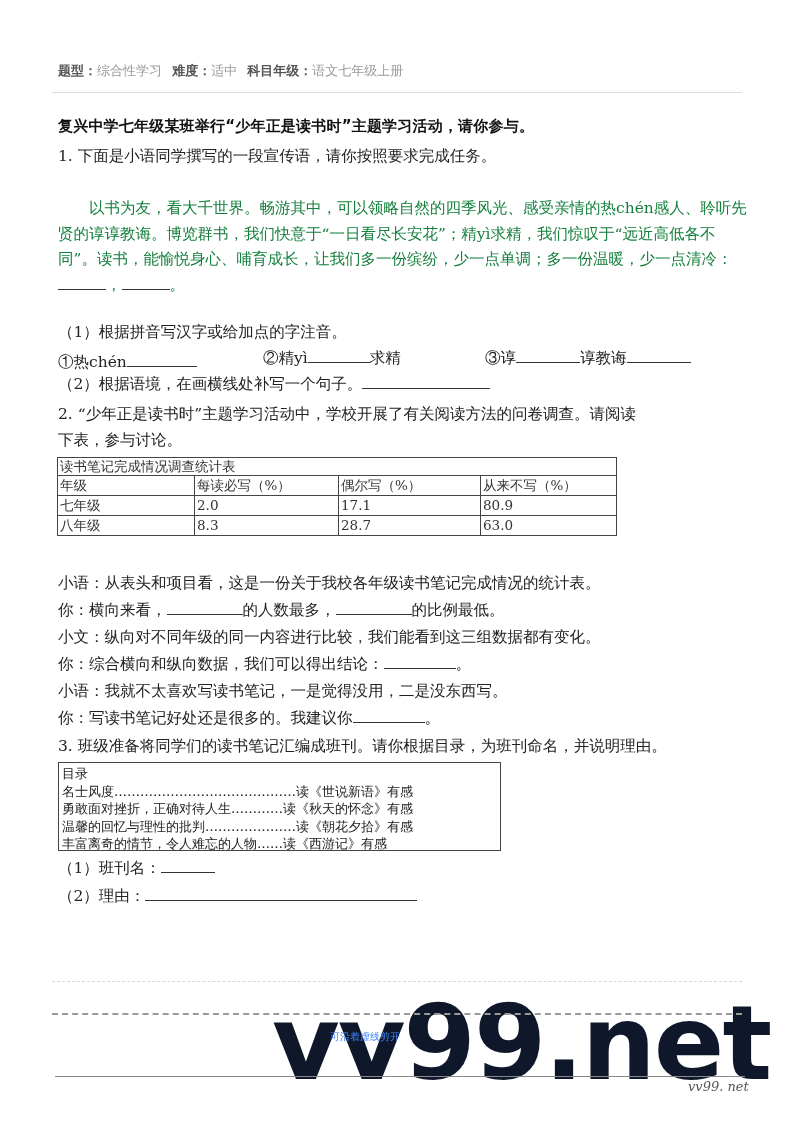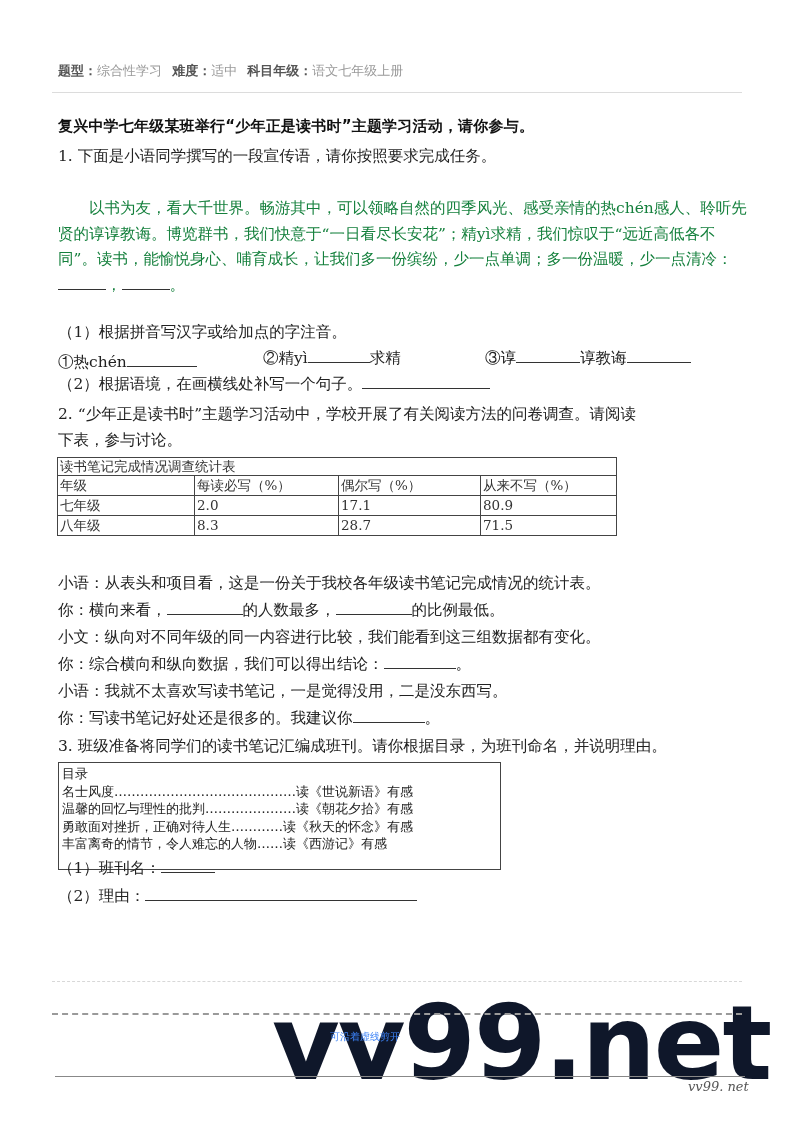--- a/index.html
+++ b/index.html
@@ -23,21 +23,21 @@
   table.survey {
     position: absolute; left: 57px; top: 457px; width: 560px;
     border-collapse: collapse; font-size: 13.5px; color: #333;
     font-family: "DejaVu Serif", "Liberation Serif", serif;
   }
   table.survey td { border: 1.5px solid #444; padding: 0 2px; height: 19px; line-height: 19px; }
   table.survey td.title { height: 17px; line-height: 17px; }
   .col1 { width: 132px; } .col2 { width: 139px; } .col3 { width: 137px; }
 
   .toc {
-    position: absolute; left: 58px; top: 762px; width: 443px; height: 108px;
+    position: absolute; left: 58px; top: 762px; width: 443px; height: 89px;
     border: 1.5px solid #444; font-size: 13px; line-height: 17.5px; color: #222;
     padding: 2px 3px; box-sizing: border-box;
   }
   .toc div { white-space: nowrap; }
 
   .dash1 { left: 52px; top: 981px; width: 690px; border-top: 1px dashed #d8d8d8; }
   .dash2 { left: 52px; top: 1013px; width: 690px; border-top: 2px dashed #9a9a9a; }
   .cut { left: 330px; top: 1030px; font-size: 10px; color: #3b82f6; font-family: "DejaVu Sans", "Liberation Sans", sans-serif; text-align: right; }
   .watermark { left: 272px; top: 982px; font-size: 104px; font-weight: bold; color: #0f172a; font-family: "DejaVu Sans", "Liberation Sans", sans-serif; letter-spacing: -2px; z-index: 0; }
   .hr-bot { left: 55px; top: 1076px; width: 690px; border-top: 1.5px solid #888; }
@@ -95,21 +95,21 @@
   <tr>
     <td>七年级</td>
     <td>2.0</td>
     <td>17.1</td>
     <td>80.9</td>
   </tr>
   <tr>
     <td>八年级</td>
     <td>8.3</td>
     <td>28.7</td>
-    <td>71.5</td>
+    <td>63.0</td>
   </tr>
 </tbody>
   </table>
 
 <div class="abs line" style="left:58px;top:573px;">小语：从表头和项目看，这是一份关于我校各年级读书笔记完成情况的统计表。</div>
 <div class="abs line" style="left:58px;top:600px;">
   <span>你：横向来看，</span><span class="blank" style="width:76px;"></span><span>的人数最多，</span><span class="blank" style="width:76px;"></span><span>的比例最低。</span>
 </div>
 <div class="abs line" style="left:58px;top:627px;">小文：纵向对不同年级的同一内容进行比较，我们能看到这三组数据都有变化。</div>
 <div class="abs line" style="left:58px;top:654px;">
@@ -118,22 +118,22 @@
 <div class="abs line" style="left:58px;top:681px;">小语：我就不太喜欢写读书笔记，一是觉得没用，二是没东西写。</div>
 <div class="abs line" style="left:58px;top:708px;">
   <span>你：写读书笔记好处还是很多的。我建议你</span><span class="blank" style="width:72px;"></span><span>。</span>
 </div>
 
 <div class="abs line" style="left:58px;top:736px;">3. 班级准备将同学们的读书笔记汇编成班刊。请你根据目录，为班刊命名，并说明理由。</div>
 
 <div class="toc">
   <div>目录</div>
   <div>名士风度……………………………………读《世说新语》有感</div>
+  <div>勇敢面对挫折，正确对待人生…………读《秋天的怀念》有感</div>
   <div>温馨的回忆与理性的批判…………………读《朝花夕拾》有感</div>
-  <div>勇敢面对挫折，正确对待人生…………读《秋天的怀念》有感</div>
   <div>丰富离奇的情节，令人难忘的人物……读《西游记》有感</div>
 </div>
 
 <div class="abs line" style="left:58px;top:858px;">
   <span>（1）班刊名：</span><span class="blank" style="width:54px;"></span>
 </div>
 <div class="abs line" style="left:58px;top:886px;">
   <span>（2）理由：</span><span class="blank" style="width:272px;"></span>
 </div>
 

